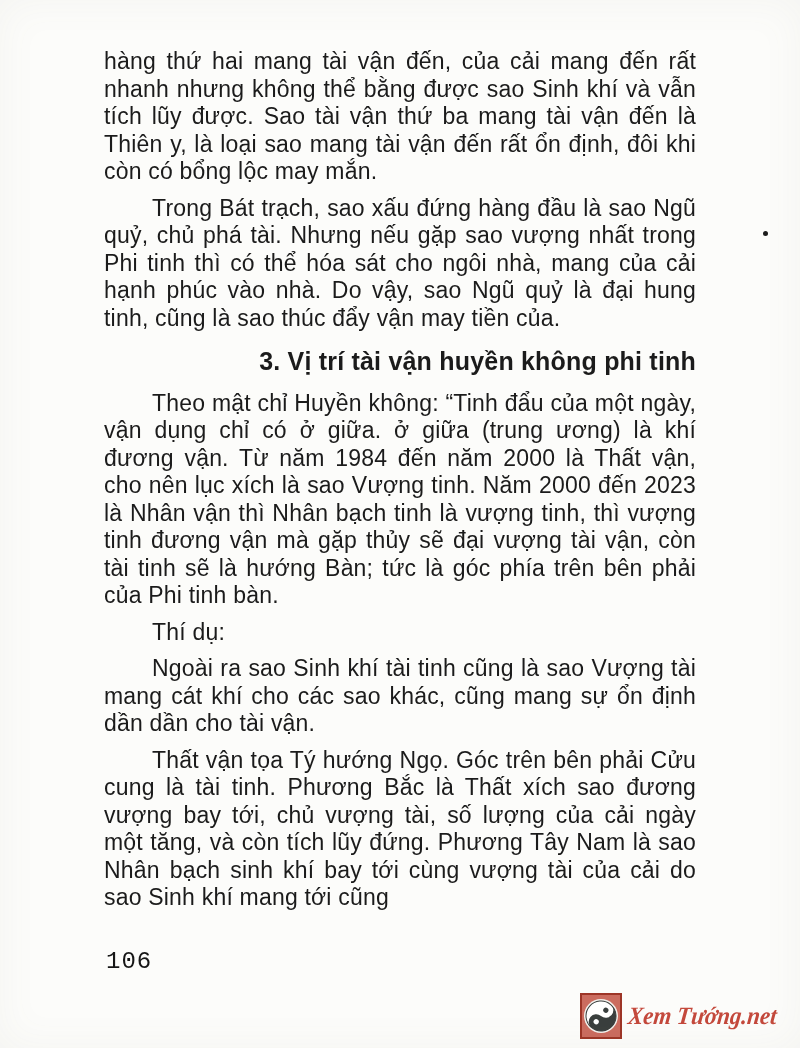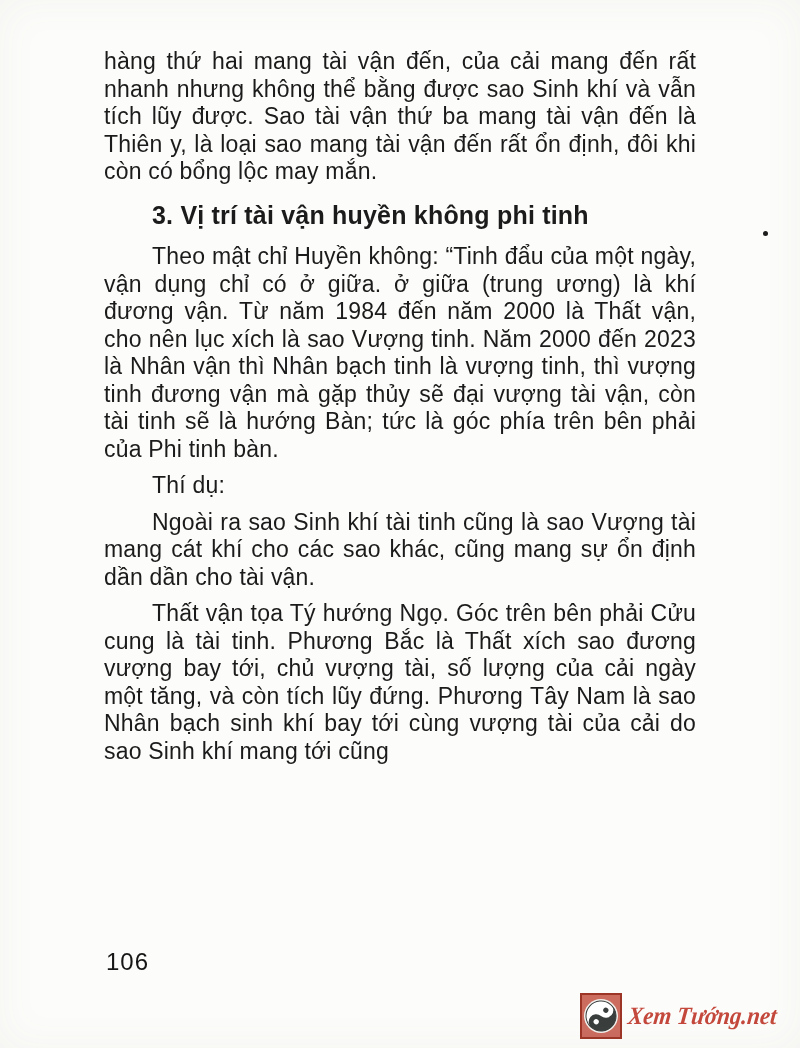--- a/index.html
+++ b/index.html
@@ -42,28 +42,28 @@
     text-indent: 48px;
   }
   .text-block p.no-indent {
     text-indent: 0;
   }
   .text-block h3.heading {
     font-size: 25px;
     font-weight: bold;
     margin: 16px 0 14px 0;
     text-indent: 48px;
-    text-align: left;
+    text-align: right;
     letter-spacing: 0.2px;
   }
   .page-number {
     position: absolute;
     left: 106px;
     top: 948px;
-    font-family: Liberation Sans, sans-serif;
+    font-family: Liberation Mono, monospace;
     font-size: 24px;
     color: #161616;
     letter-spacing: 1px;
   }
   .ink-speck {
     position: absolute;
     left: 763px;
     top: 231px;
     width: 5px;
     height: 5px;
@@ -98,20 +98,21 @@
     padding-right: 4px;
   }
 </style>
 </head>
 <body>
 
 <div class="page">
 
   <div class="text-block" id="paragraphs">
       <p class="no-indent">hàng thứ hai mang tài vận đến, của cải mang đến rất nhanh nhưng không thể bằng được sao Sinh khí và vẫn tích lũy được. Sao tài vận thứ ba mang tài vận đến là Thiên y, là loại sao mang tài vận đến rất ổn định, đôi khi còn có bổng lộc may mắn.</p>
+      <p class="indent">Trong Bát trạch, sao xấu đứng hàng đầu là sao Ngũ quỷ, chủ phá tài. Nhưng nếu gặp sao vượng nhất trong Phi tinh thì có thể hóa sát cho ngôi nhà, mang của cải hạnh phúc vào nhà. Do vậy, sao Ngũ quỷ là đại hung tinh, cũng là sao thúc đẩy vận may tiền của.</p>
       <h3 class="heading indent">3. Vị trí tài vận huyền không phi tinh</h3>
       <p class="indent">Theo mật chỉ Huyền không: “Tinh đẩu của một ngày, vận dụng chỉ có ở giữa. ở giữa (trung ương) là khí đương vận. Từ năm 1984 đến năm 2000 là Thất vận, cho nên lục xích là sao Vượng tinh. Năm 2000 đến 2023 là Nhân vận thì Nhân bạch tinh là vượng tinh, thì vượng tinh đương vận mà gặp thủy sẽ đại vượng tài vận, còn tài tinh sẽ là hướng Bàn; tức là góc phía trên bên phải của Phi tinh bàn.</p>
       <p class="indent">Thí dụ:</p>
       <p class="indent">Ngoài ra sao Sinh khí tài tinh cũng là sao Vượng tài mang cát khí cho các sao khác, cũng mang sự ổn định dần dần cho tài vận.</p>
       <p class="indent">Thất vận tọa Tý hướng Ngọ. Góc trên bên phải Cửu cung là tài tinh. Phương Bắc là Thất xích sao đương vượng bay tới, chủ vượng tài, số lượng của cải ngày một tăng, và còn tích lũy đứng. Phương Tây Nam là sao Nhân bạch sinh khí bay tới cùng vượng tài của cải do sao Sinh khí mang tới cũng</p>
     </div>
 
   <div class="page-number">106</div>
 
   <div class="ink-speck"></div>

